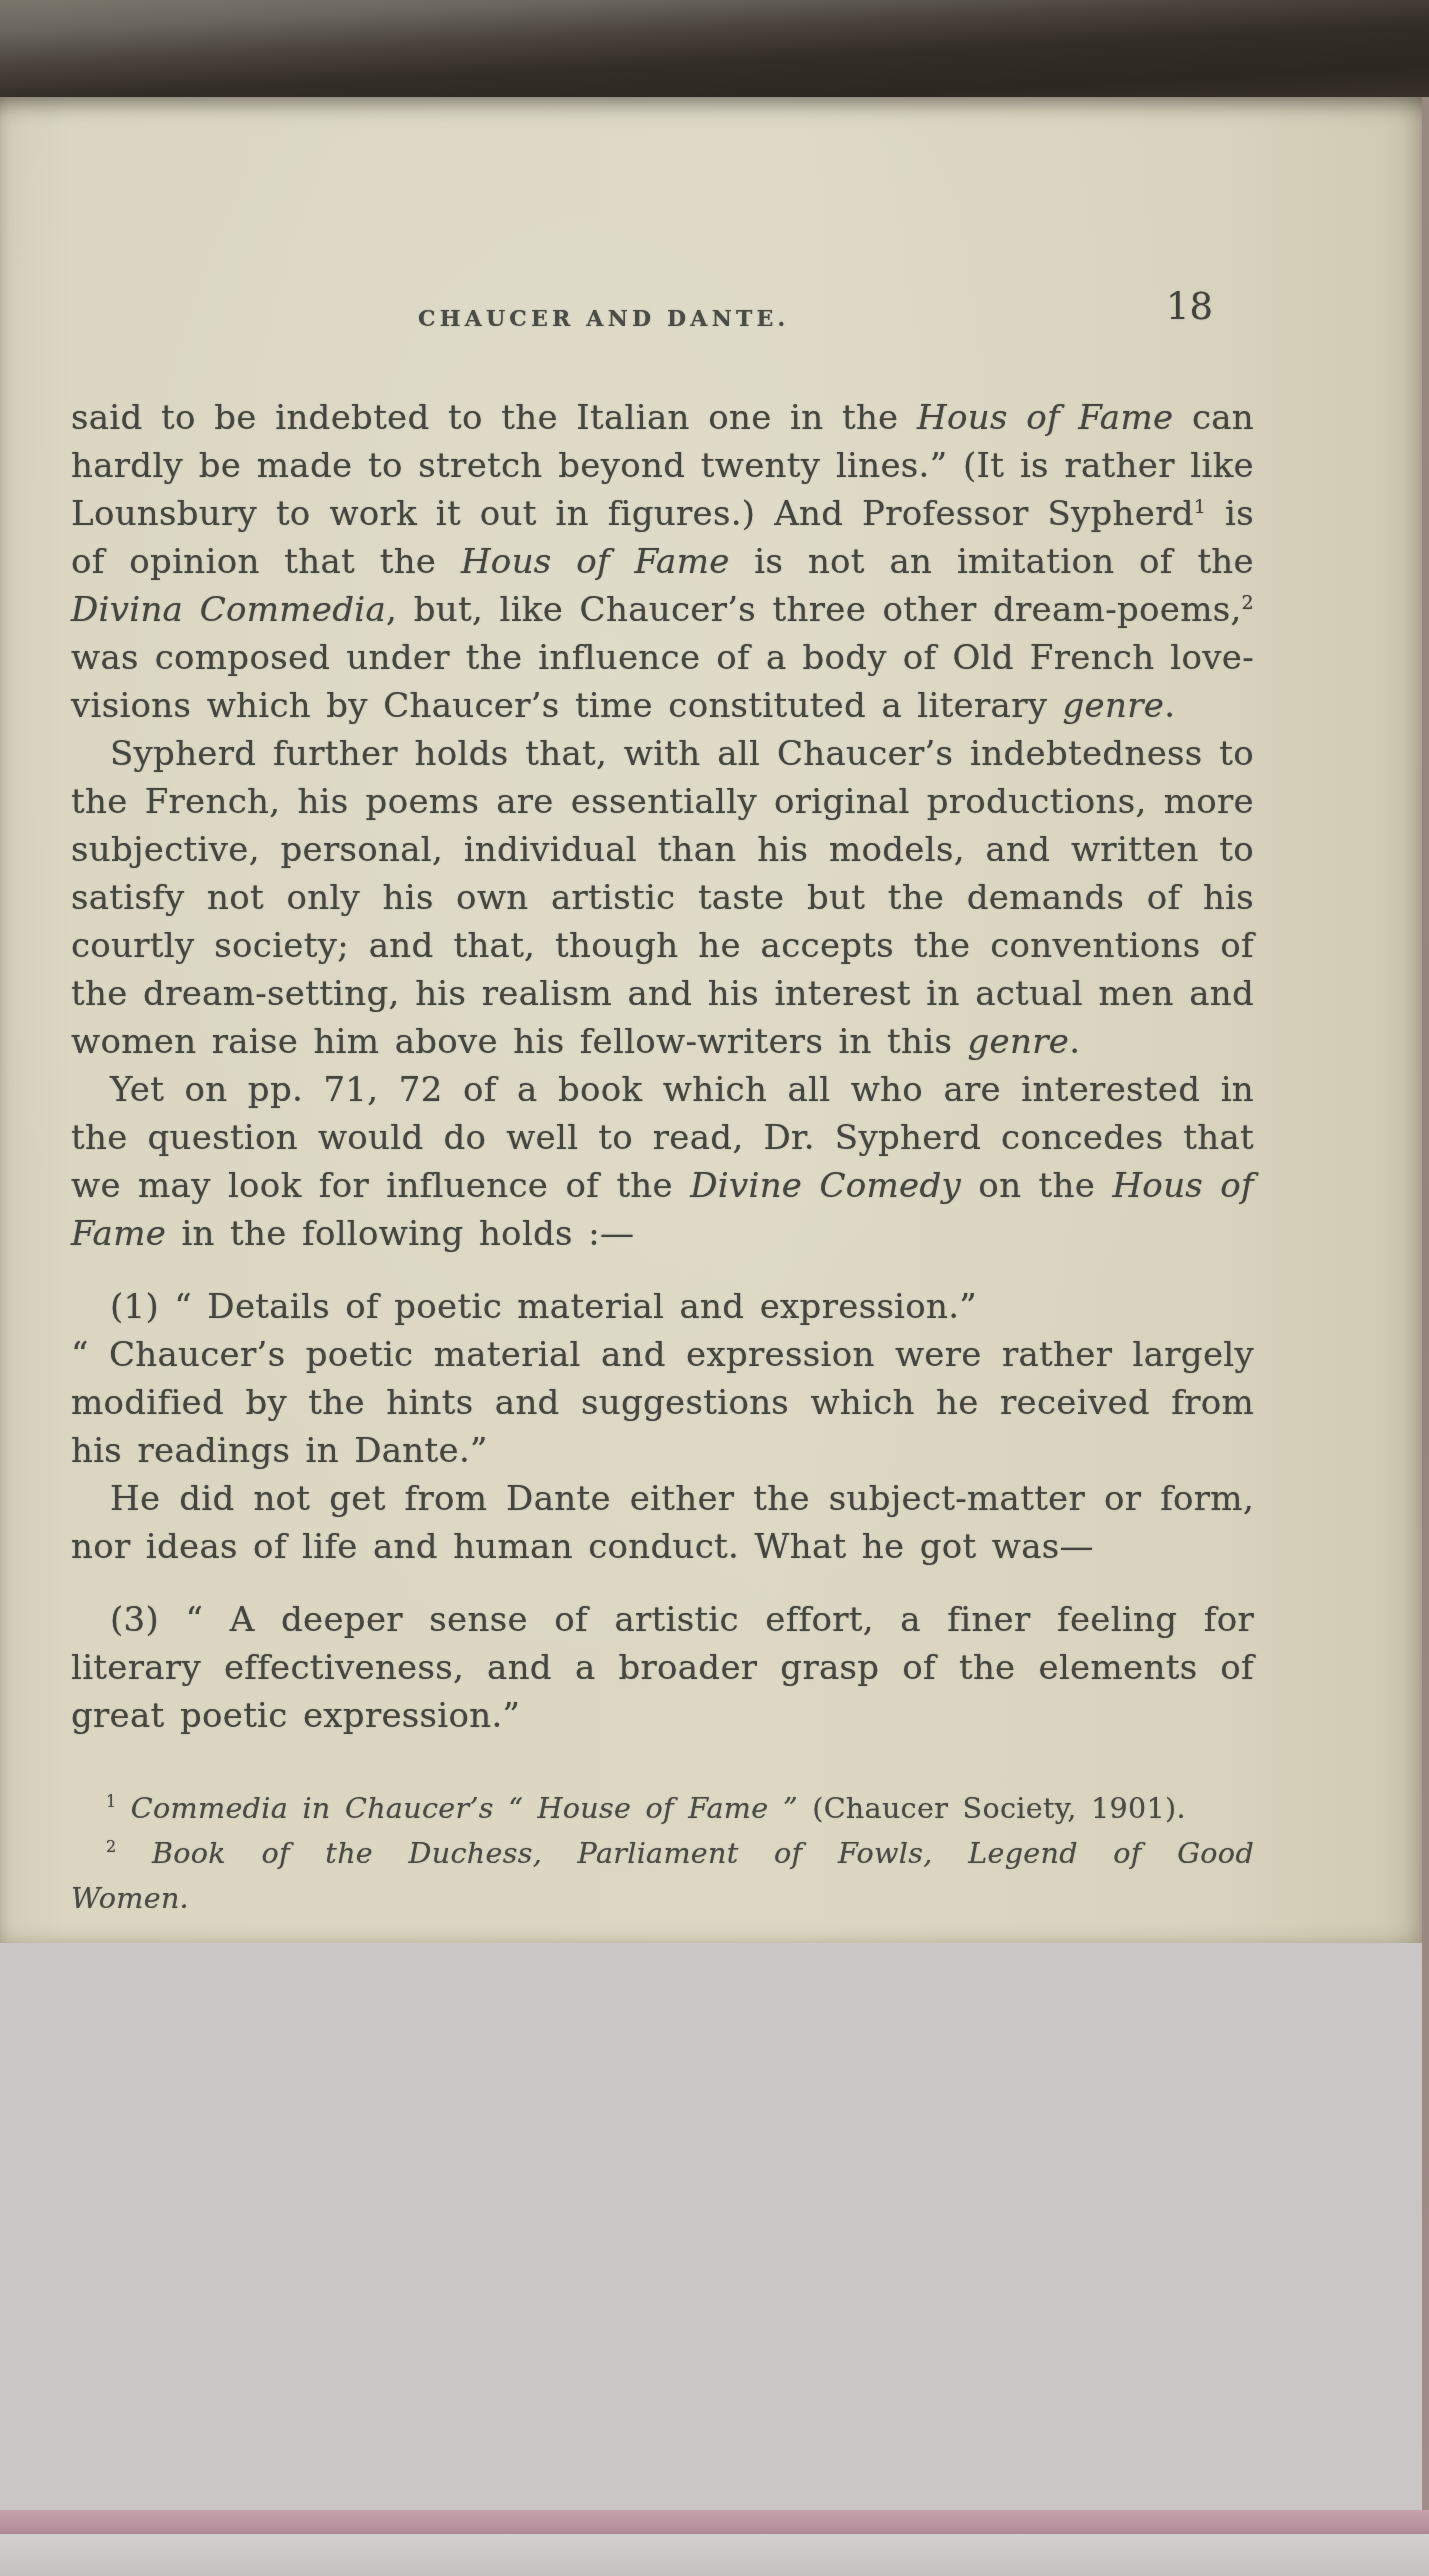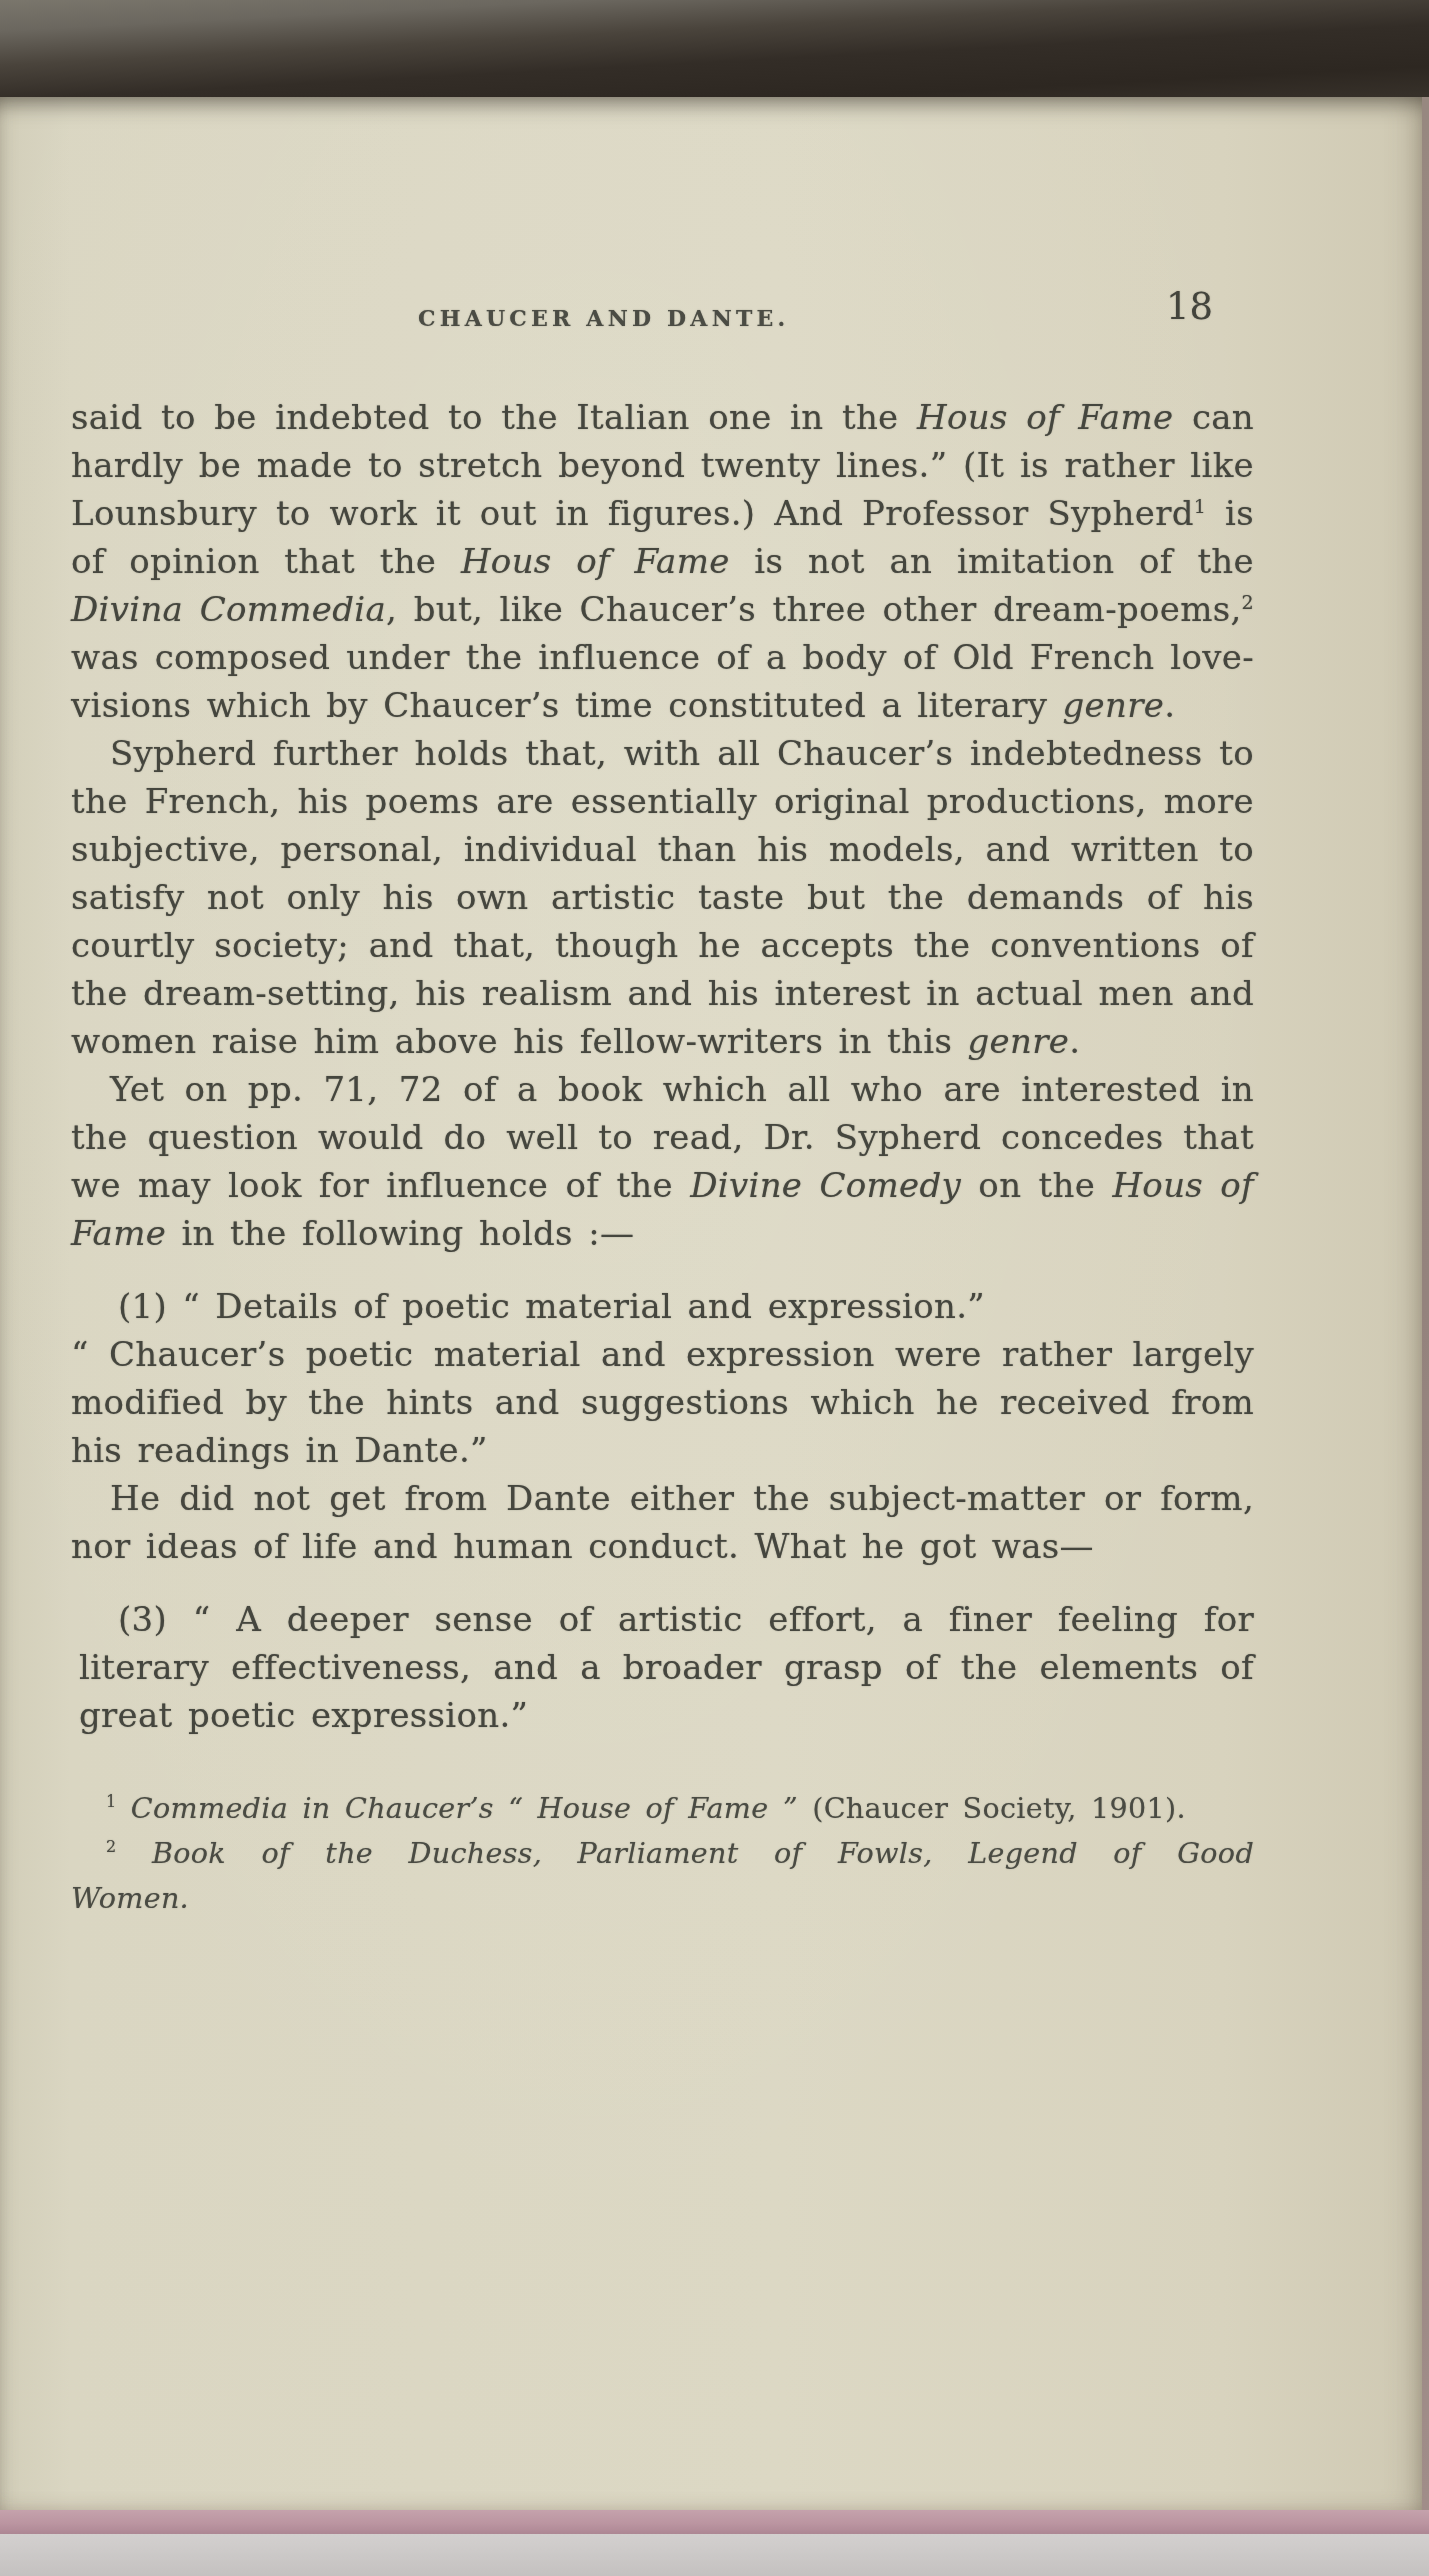--- a/index.html
+++ b/index.html
@@ -13,21 +13,21 @@
 
   
   .top-edge {
     position: absolute; top: 0; left: 0; width: 1429px; height: 97px;
     background: linear-gradient(177deg,
       #7a766c 0%, #6b675f 18%, #4a443c 38%, #332d27 58%, #2d2721 82%, #37312a 100%);
   }
 
   
   .page {
-    position: absolute; top: 97px; left: 0; width: 1422px; height: 2413px;
+    position: absolute; top: 97px; left: 0; width: 1422px; height: 1846px;
     background:
       radial-gradient(ellipse at 42% 30%, rgba(255,255,248,0.10), rgba(0,0,0,0) 62%),
       linear-gradient(90deg, #d2ceb9 0%, #dad6c2 5%, #dcd8c4 55%, #d8d3be 86%, #cfc9b3 100%);
     box-shadow:
       inset 0 18.5px 22px -13.4px rgba(40, 34, 28, 0.55),
       inset -20px 0 28.6px -13.4px rgba(95, 84, 66, 0.35),
       inset 11.8px 0 20px -11.8px rgba(95, 84, 66, 0.16),
       inset 0 -11.8px 17px -10px rgba(120, 95, 90, 0.18);
   }
 
@@ -68,21 +68,21 @@
   }
   .para {
     font-size: 34px; line-height: 48px;
     text-align: justify;
     text-indent: 39px;
     letter-spacing: 0.3px; word-spacing: 4.2px;
     color: #45463e;
     text-shadow: 0 0 1.3px rgba(69,70,62,0.55);
   }
   .para.noindent { text-indent: 0; }
-  .para.gap { margin-top: 25px; margin-left: 8px; }
+  .para.gap { margin-top: 25px; }
   .it { font-style: italic; }
   .sup { font-size: 0.56em; vertical-align: super; line-height: 0; }
 
   .footnotes { margin-top: 47px; }
   .fn {
     font-size: 28.6px; line-height: 45px;
     text-align: justify;
     text-indent: 35px;
     letter-spacing: 0.3px; word-spacing: 5px;
     color: #4a4b43;

